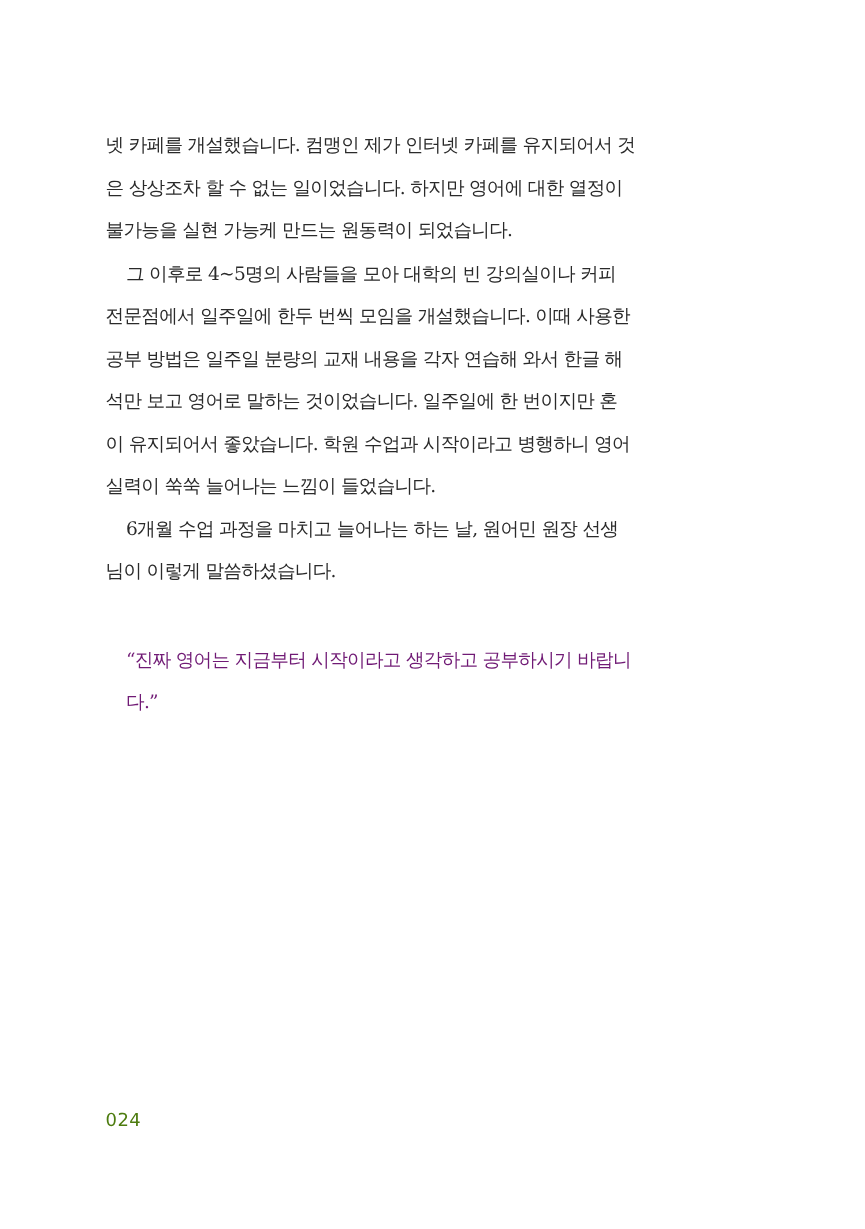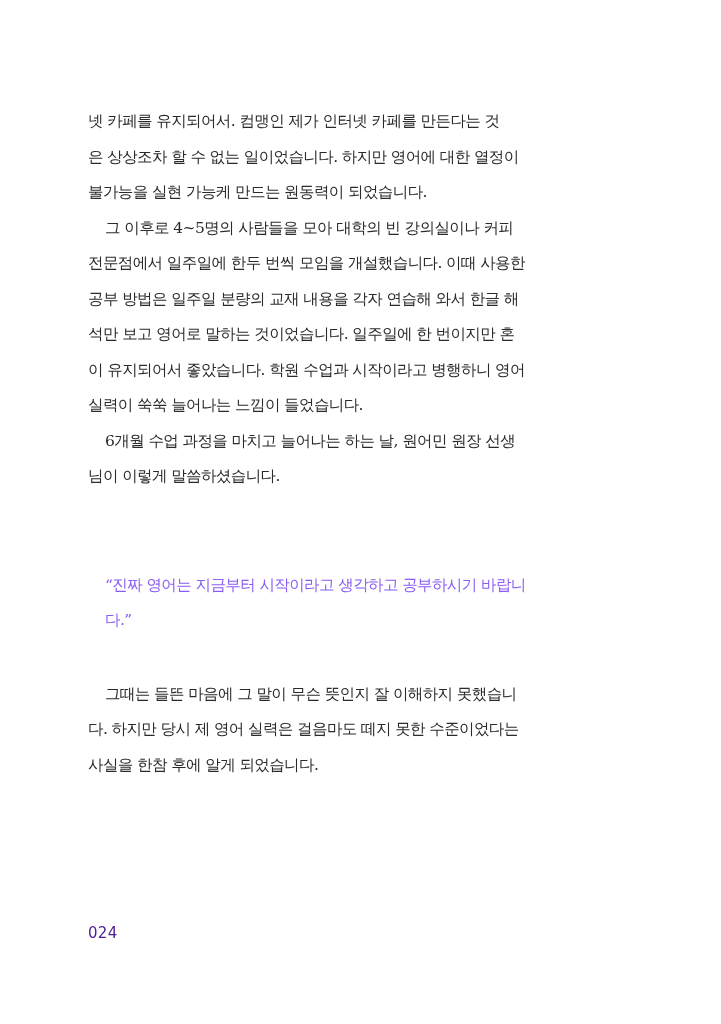--- a/index.html
+++ b/index.html
@@ -26,45 +26,44 @@
       line-height: 35.5px;
       font-size: 15.5px;
       white-space: nowrap;
       letter-spacing: -0.6px;
       display: block;
     }
     .indent {
       padding-left: 17px;
     }
     .quote {
-      color: #8b5cf6;
-      margin-top: 35px;
+      color: #701a75;
     }
     .quote-cont {
       padding-left: 17px;
     }
     .gap {
       height: 38px;
     }
     .page-number {
       position: absolute;
       left: 88px;
       top: 924px;
       font-family: "DejaVu Sans", "Liberation Sans", sans-serif;
       font-size: 15px;
-      color: #4c1d95;
+      color: #4d7c0f;
       letter-spacing: 0.3px;
     }
   </style>
 </head>
 <body>
 
 <div class="page">
   <div>
-    <span class="line">넷 카페를 유지되어서. 컴맹인 제가 인터넷 카페를 만든다는 것</span>
+    <span class="line">넷 카페를 개설했습니다. 컴맹인 제가 인터넷 카페를 유지되어서 것</span>
     <span class="line">은 상상조차 할 수 없는 일이었습니다. 하지만 영어에 대한 열정이</span>
     <span class="line">불가능을 실현 가능케 만드는 원동력이 되었습니다.</span>
   </div>
 
   <div>
     <span class="line indent">그 이후로 4~5명의 사람들을 모아 대학의 빈 강의실이나 커피</span>
     <span class="line">전문점에서 일주일에 한두 번씩 모임을 개설했습니다. 이때 사용한</span>
     <span class="line">공부 방법은 일주일 분량의 교재 내용을 각자 연습해 와서 한글 해</span>
     <span class="line">석만 보고 영어로 말하는 것이었습니다. 일주일에 한 번이지만 혼</span>
     <span class="line">이 유지되어서 좋았습니다. 학원 수업과 시작이라고 병행하니 영어</span>
@@ -78,20 +77,15 @@
 
   <div class="gap"></div>
 
   <div class="quote">
     <span class="line indent">“진짜 영어는 지금부터 시작이라고 생각하고 공부하시기 바랍니</span>
     <span class="line quote-cont">다.”</span>
   </div>
 
   <div class="gap"></div>
 
-  <div>
-    <span class="line indent">그때는 들뜬 마음에 그 말이 무슨 뜻인지 잘 이해하지 못했습니</span>
-    <span class="line">다. 하지만 당시 제 영어 실력은 걸음마도 떼지 못한 수준이었다는</span>
-    <span class="line">사실을 한참 후에 알게 되었습니다.</span>
-  </div>
 </div>
 
 <div class="page-number">024</div>
 
 </body></html>

